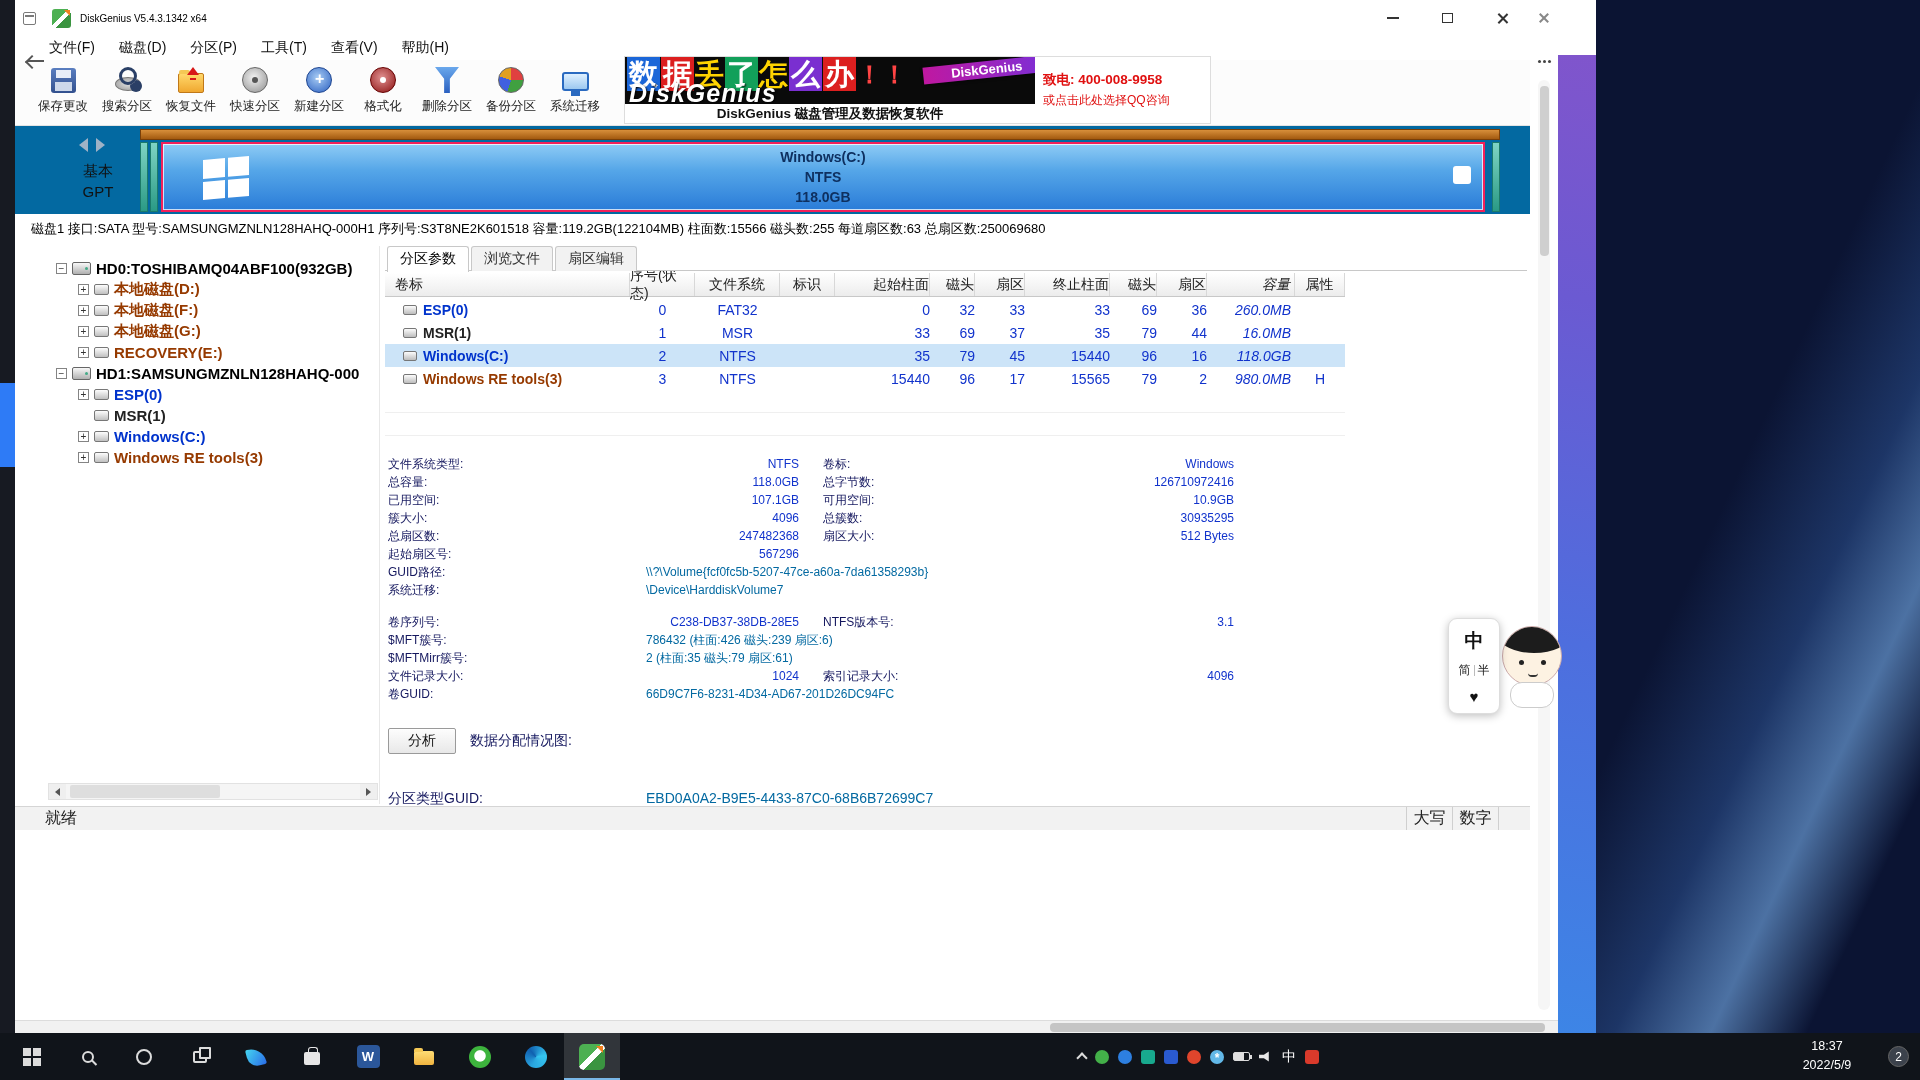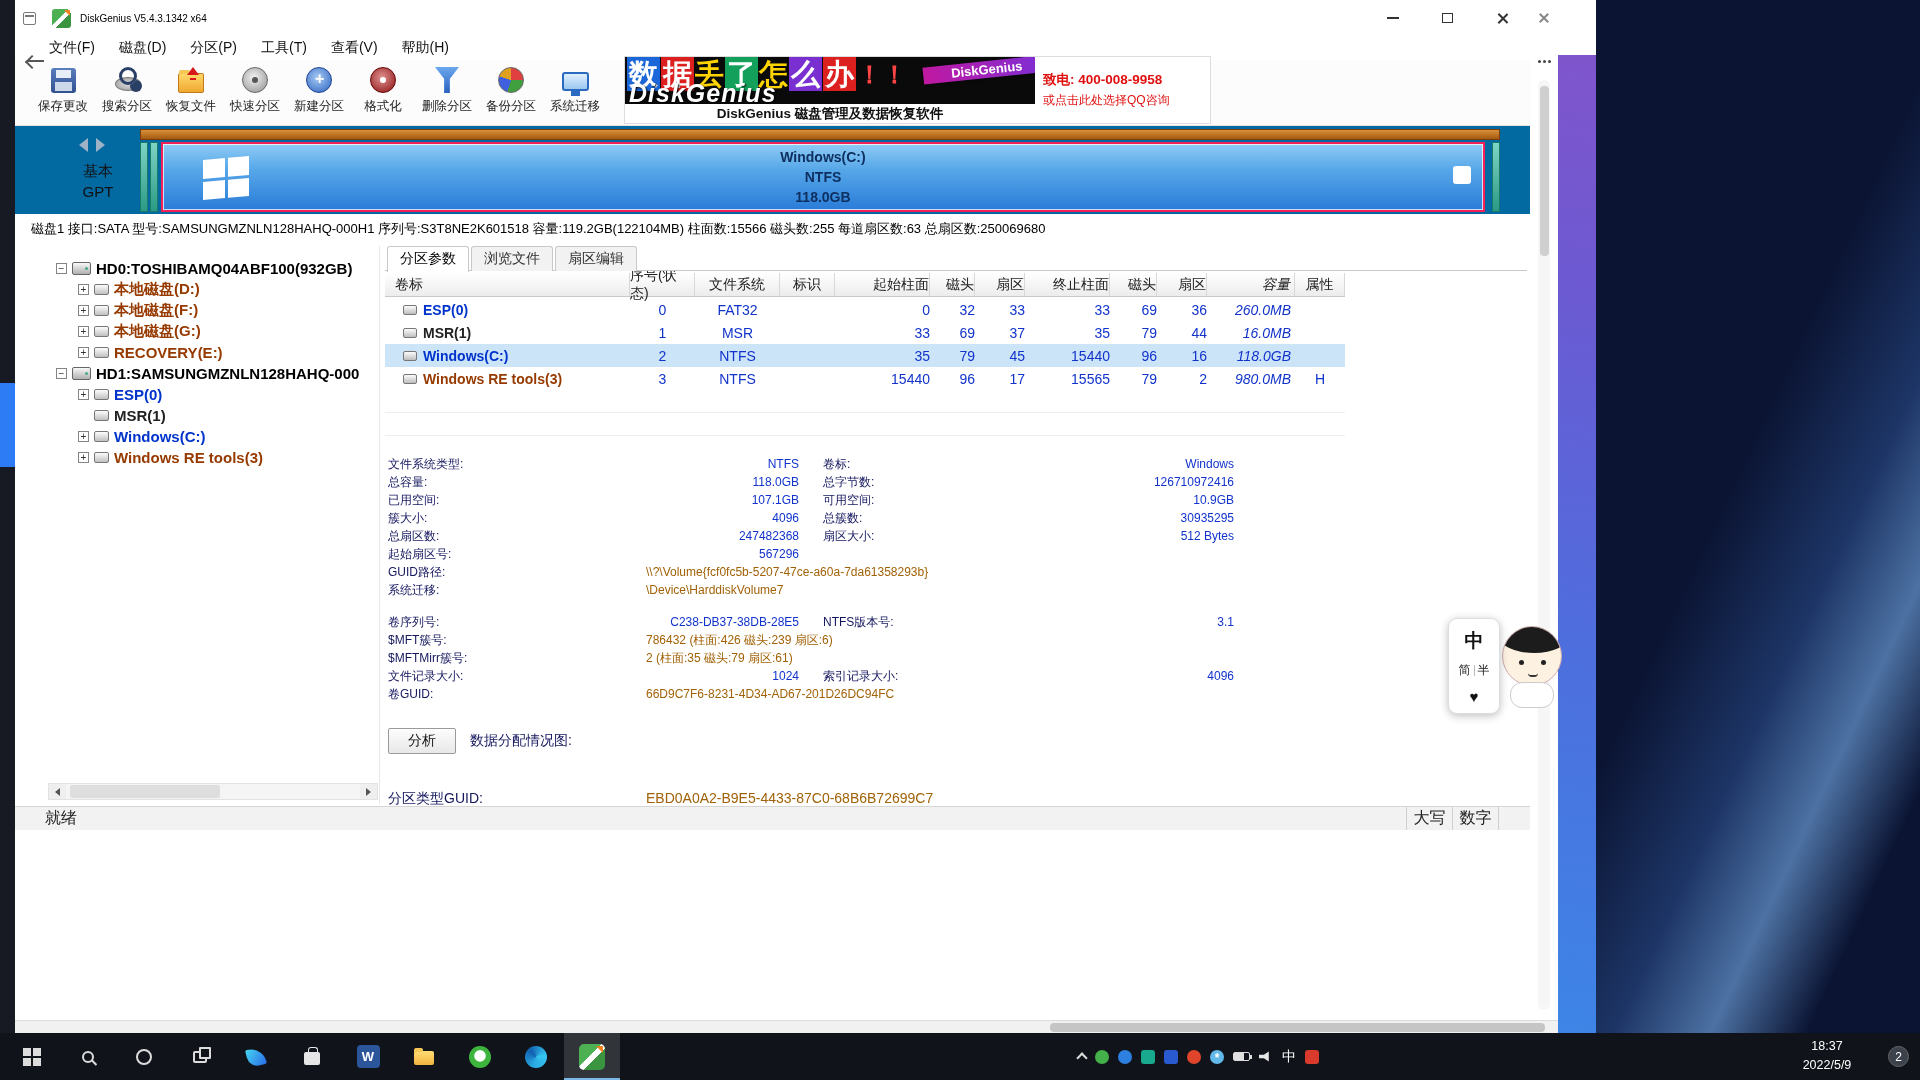--- a/index.html
+++ b/index.html
@@ -157,21 +157,21 @@
 
 
 .details{position:absolute;left:3px;top:184px;right:8px;}
 .drow{display:flex;height:18px;align-items:center;position:relative;font-size:12px;}
 .drow.gap{margin-top:14px;}
 .dcell{display:flex;align-items:center;}
 .dcell.L{width:411px;}
 .dcell.R{width:411px;margin-left:24px;}
 .dlbl{color:#14175e;}
 .dval{margin-left:auto;color:#1133cc;}
-.dval-wide{position:absolute;left:258px;color:#a16207;white-space:nowrap;}
+.dval-wide{position:absolute;left:258px;color:#0369a1;white-space:nowrap;}
 .analyze-row{position:absolute;left:3px;top:457px;display:flex;align-items:center;gap:14px;}
 .btn{width:68px;height:26px;background:linear-gradient(#fdfdfd,#e8e8e8);border:1px solid #9a9a9a;border-radius:2px;font-size:14px;color:#111;display:flex;align-items:center;justify-content:center;box-shadow:0 1px 0 #fff inset;}
 .alloc-lbl{font-size:14px;color:#14175e;}
 .cutoff{position:absolute;left:3px;top:519px;display:flex;font-size:14px;}
 .cutoff .dlbl{width:255px;}
 .cutoff .dval-wide{position:static;margin-left:3px;}
 
 
 .statusbar{position:absolute;left:0;top:806px;width:100%;height:24px;background:#f2f2f2;border-top:1px solid #d5d5d5;display:flex;align-items:center;font-size:16px;color:#222;}
 .sb-ready{padding-left:30px;}

